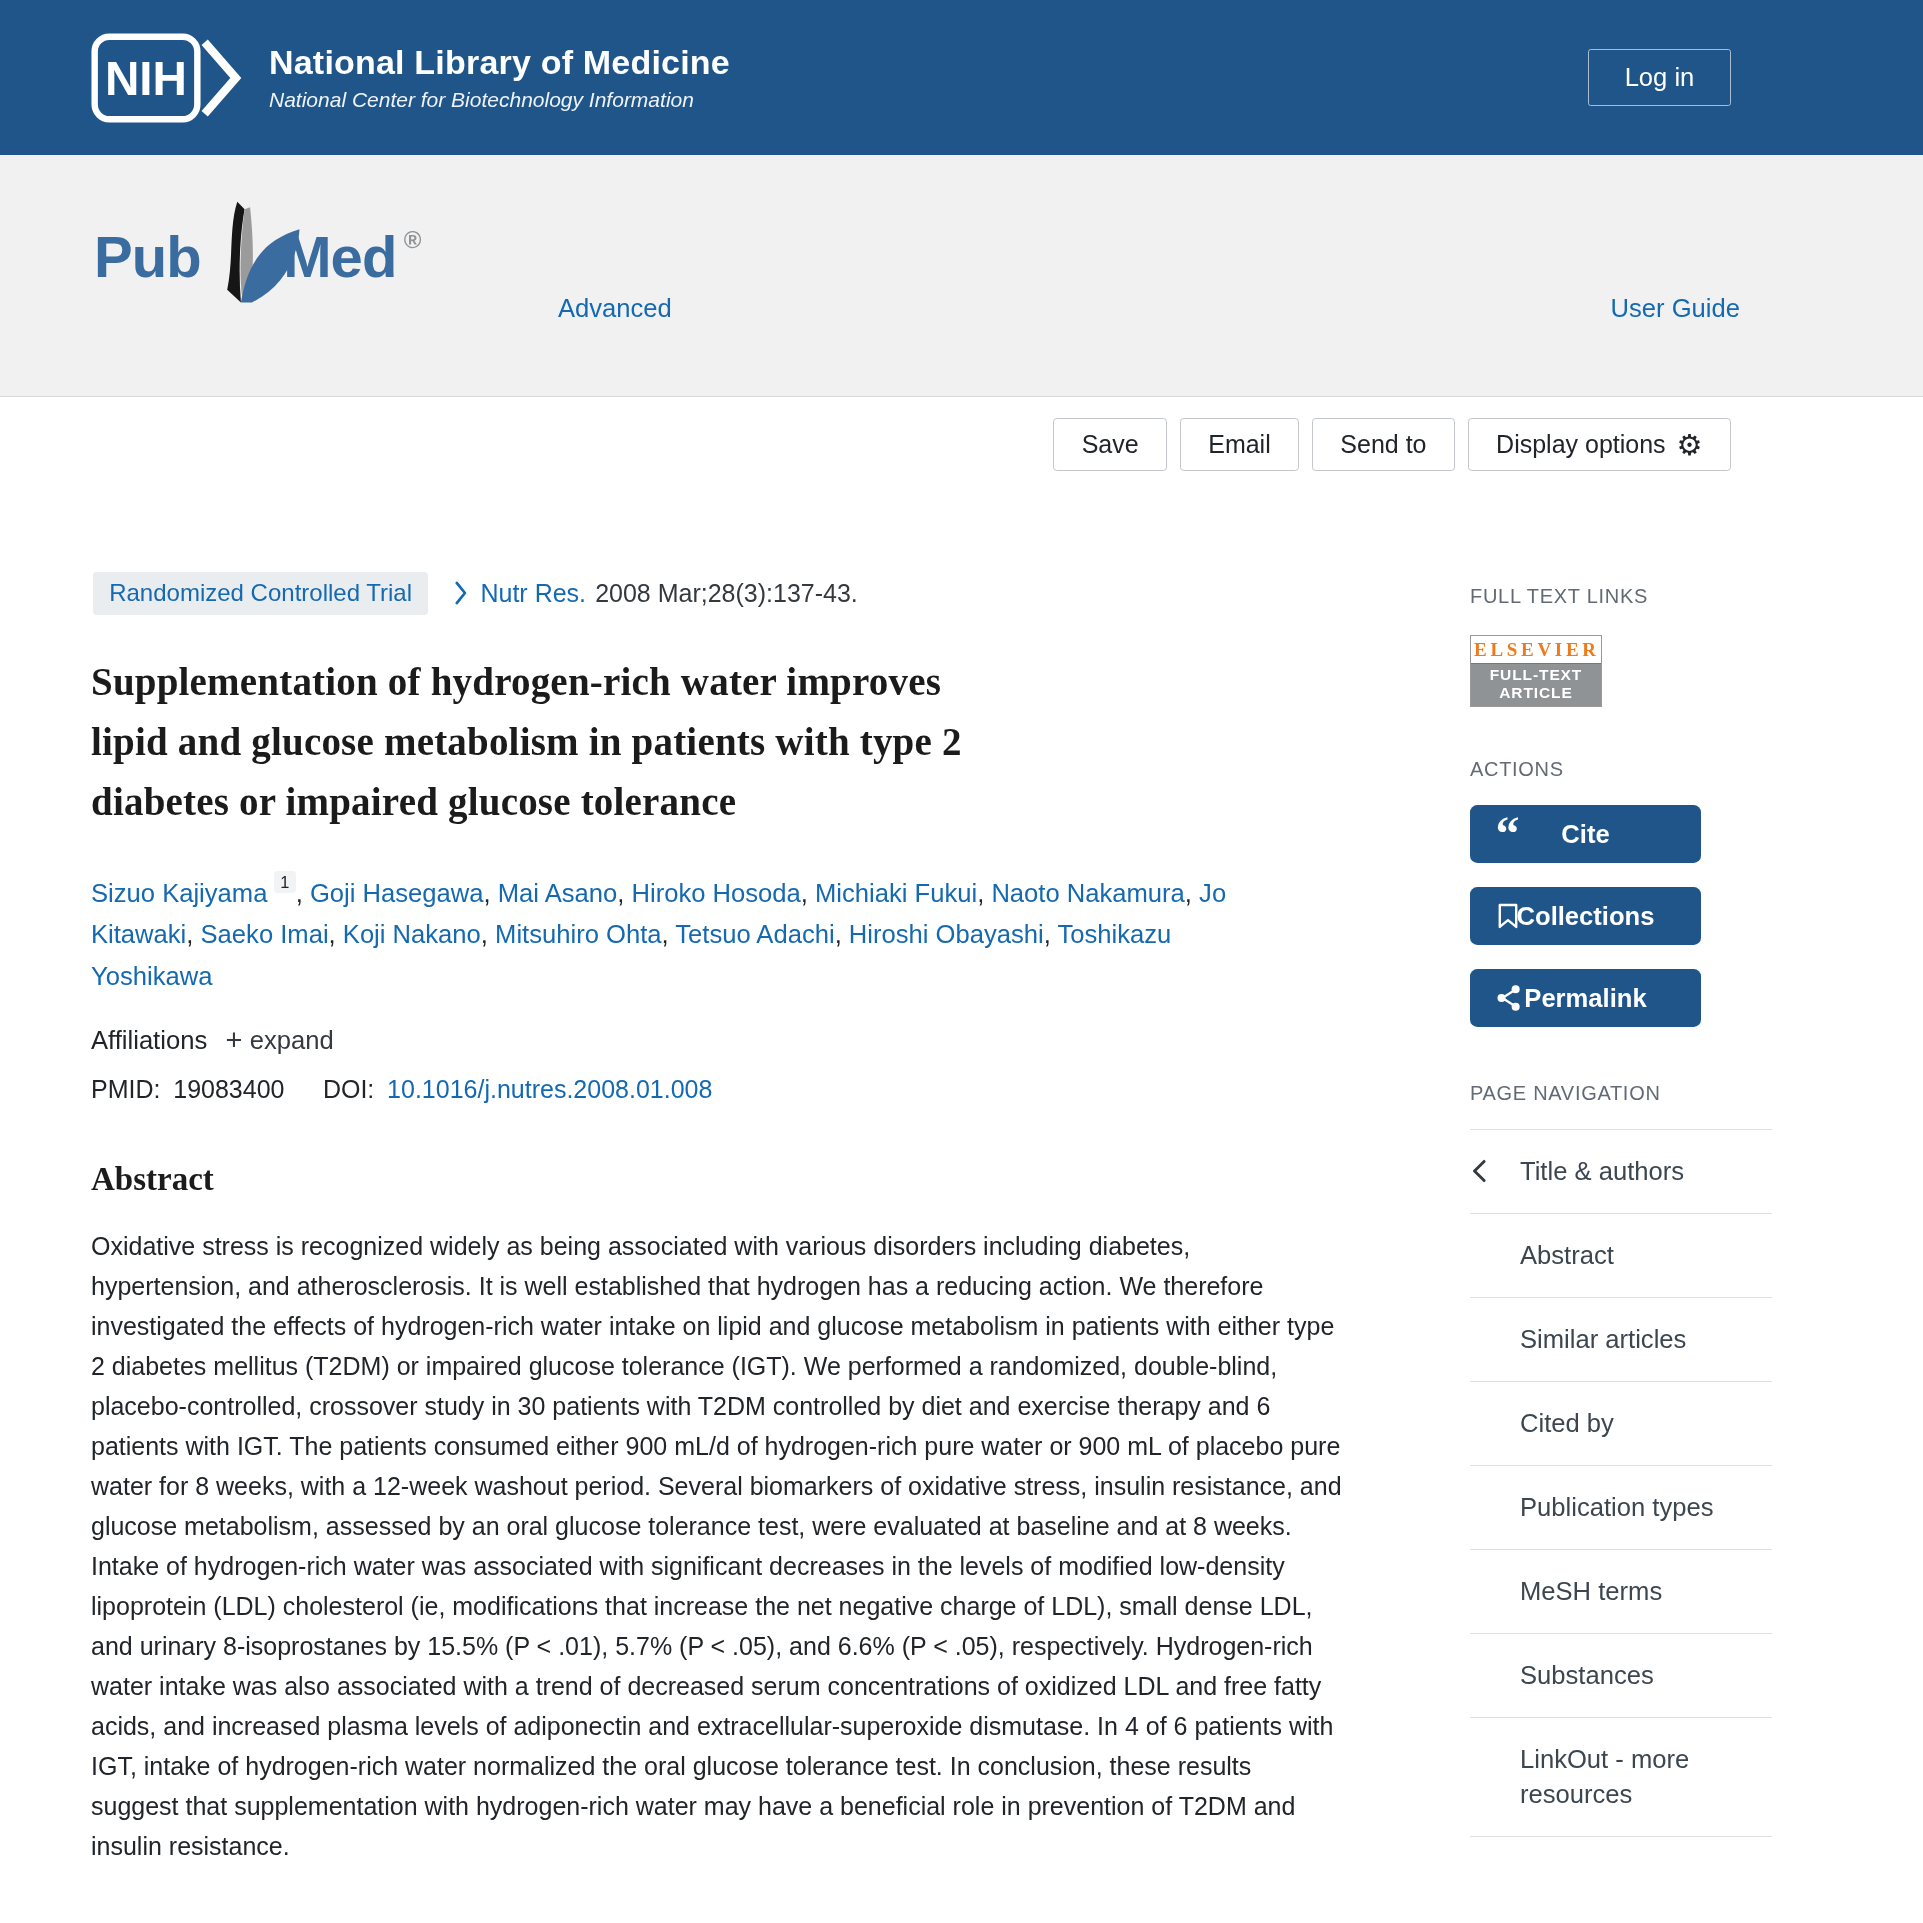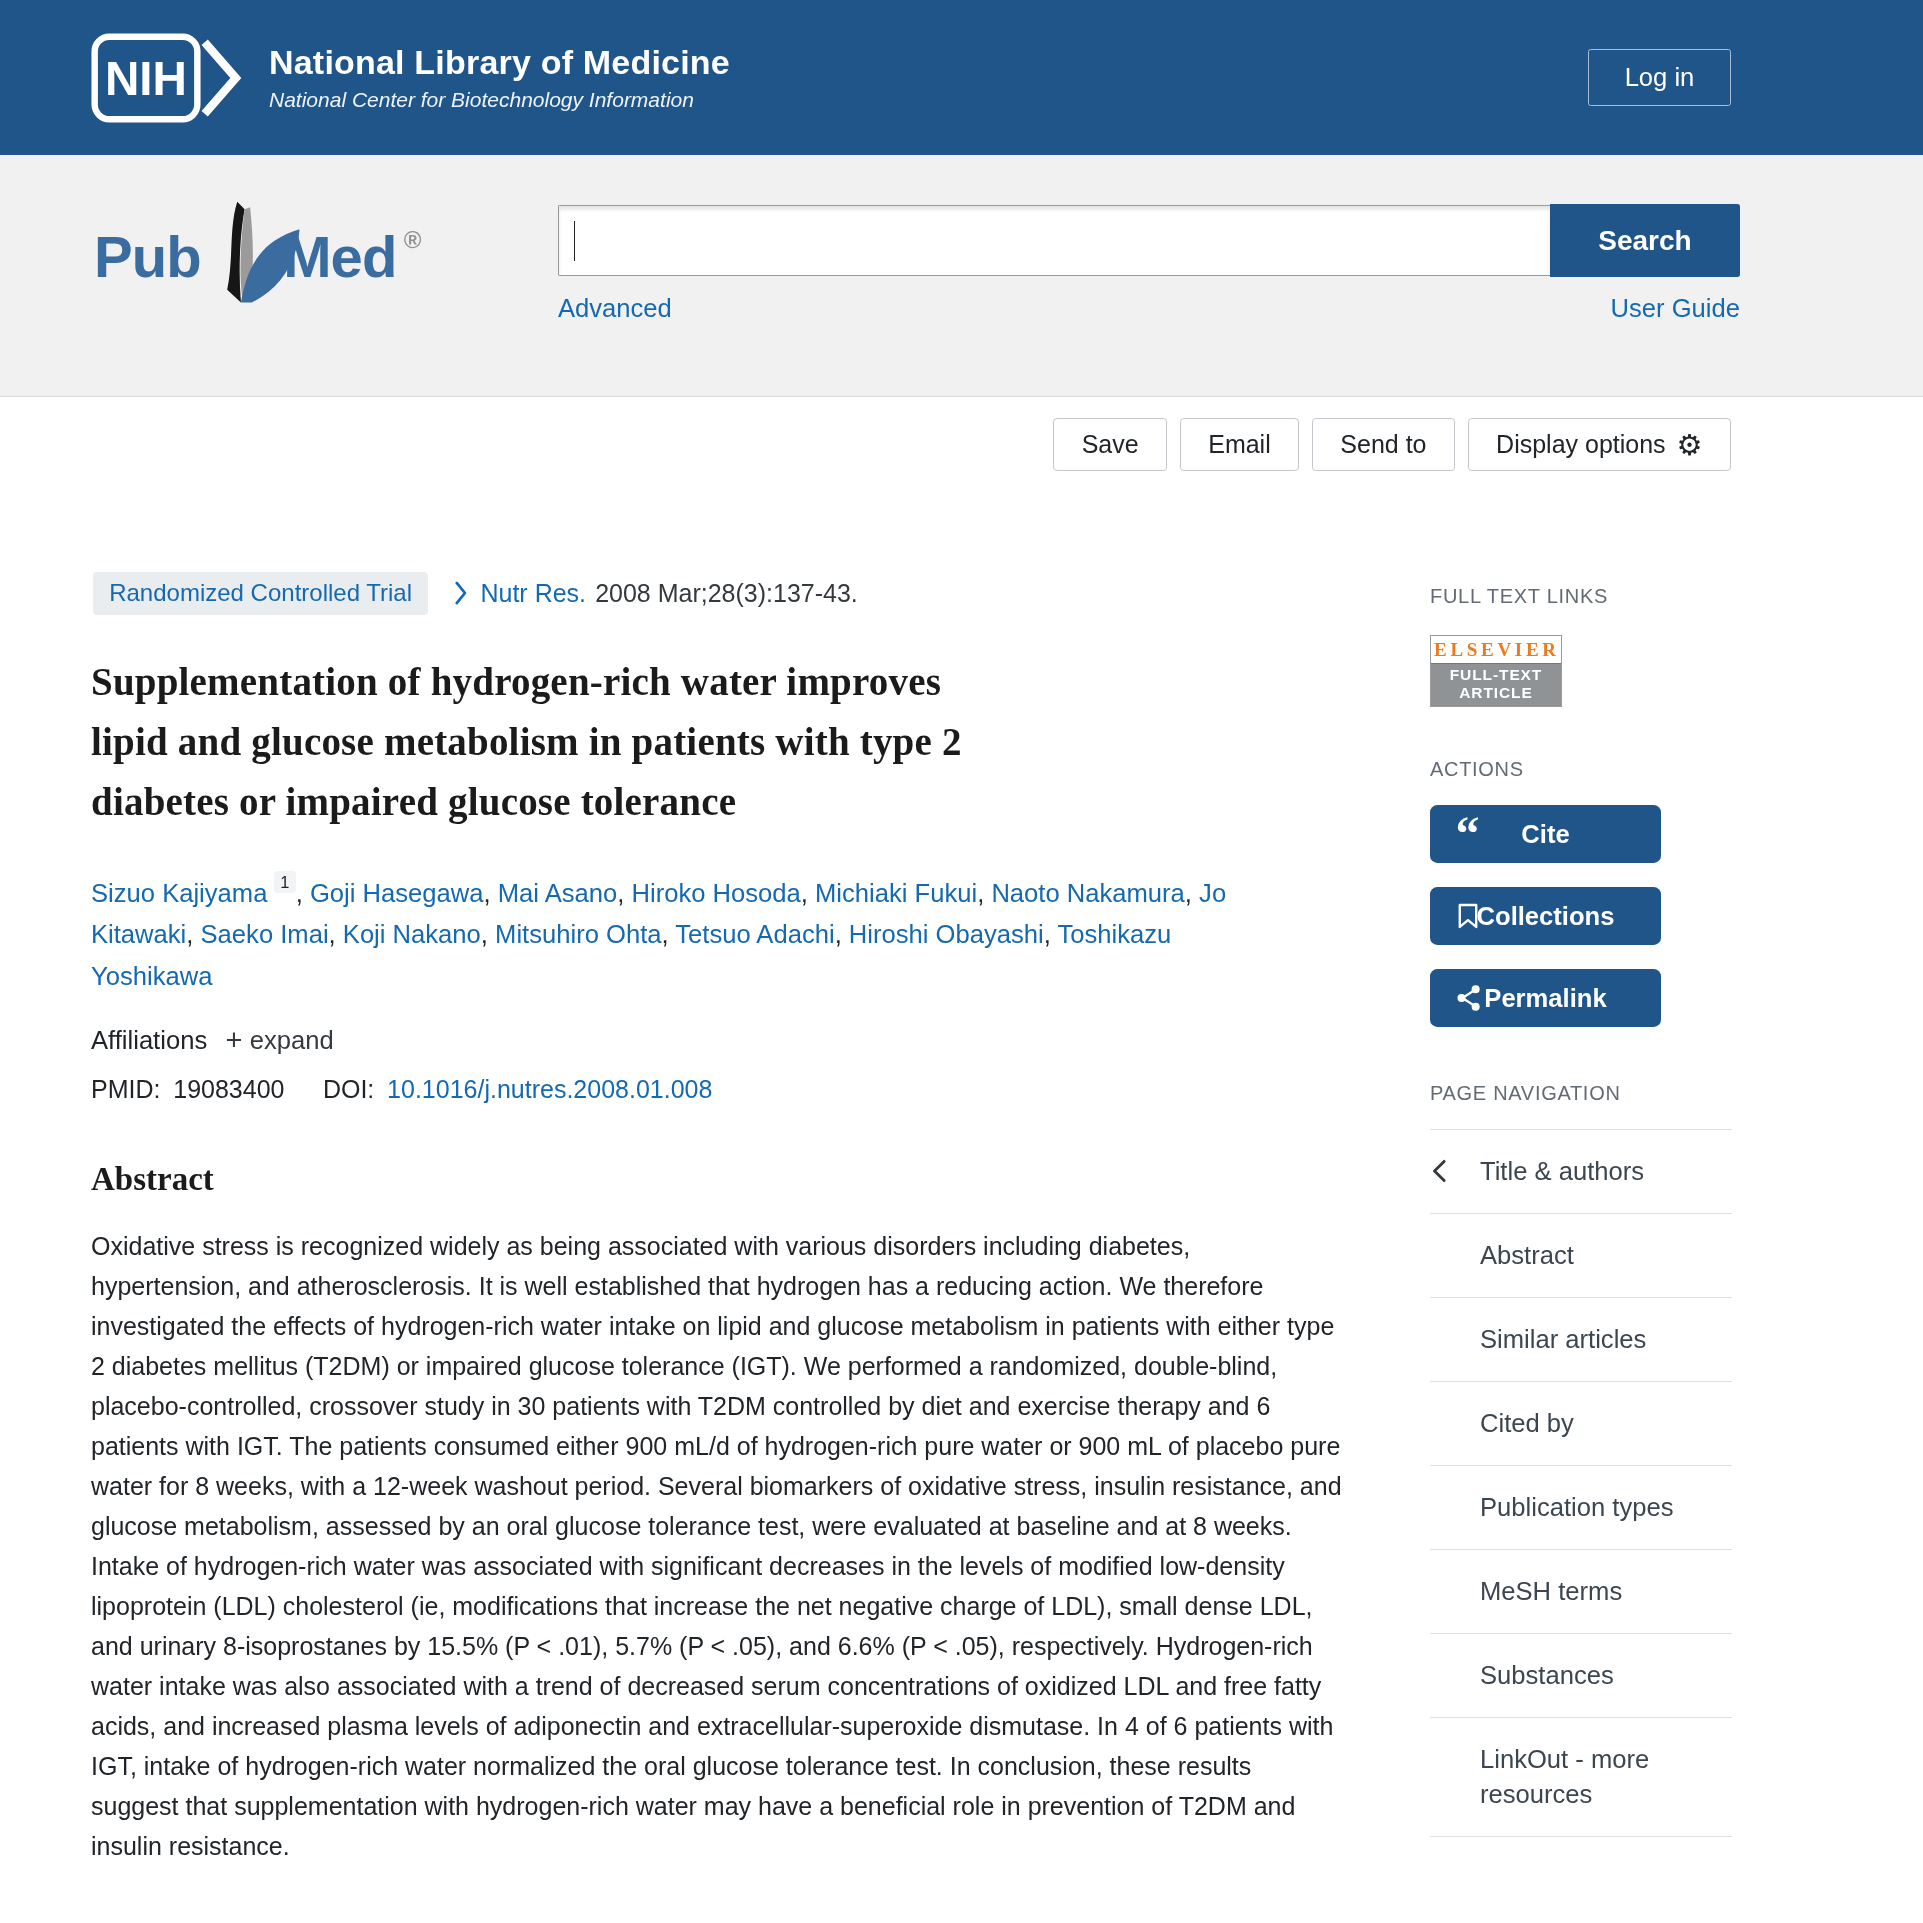--- a/index.html
+++ b/index.html
@@ -41,21 +41,21 @@
 
   
   .toolbar { margin:21px 192px 0 91px; height:55px; display:flex;
     justify-content:flex-end; gap:12.8px; }
   .tb-btn { height:53px; background:#fff; border:0.9px solid #c3c7cb; border-radius:3.7px;
     font-size:25px; color:#212529; font-family:inherit; padding:0 27.4px; cursor:pointer;
     display:flex; align-items:center; gap:11px; }
   .gear { font-size:29px; line-height:1; position:relative; top:0.9px; }
 
   
-  .content { display:flex; margin:99px 0 0 91px; }
+  .content { display:flex; margin:99px 0 0 91px;gap:40px; }
   .main-col { width:1254px; flex:none; }
   .side-col { width:302px; flex:none; margin-left:85px; margin-top:12.8px; }
 
   
   .crumb { display:flex; align-items:center; font-size:25px; }
   .pubtype-chip { background:#e9edf0; color:#1569b0; font-size:24px; padding:7.3px 16.4px;
     border-radius:3.7px; margin-left:1.8px; }
   .crumb-chevron { margin:0 12.8px 0 25.6px; }
   .journal-link { color:#1469b3; text-decoration:none; }
   .citation-details { color:#33393f; margin-left:9.1px; }
@@ -128,27 +128,20 @@
   <div class="pubmed-logo">
     <span class="pm-text">Pub</span>
     <svg class="pm-book" width="108" height="108" viewBox="0 0 118 118">
       <path d="M44,2 C35,30 40,64 33,98 L48,112 C45,76 47,38 52,10 Z" fill="#161616"></path>
       <path d="M52,10 C48,40 46,78 49,104 L58,107 C63,72 61,36 58,8 Z" fill="#9b9b9b"></path>
       <path d="M48,112 C55,70 72,44 112,32 C110,62 96,94 60,112 Z" fill="#3a6ca0"></path>
     </svg>
     <span class="pm-text">Med</span>
     <span class="pm-reg">®</span>
   </div>
-  <div class="search-row">
-    <div class="search-input-wrap">
-      <input class="search-input" type="text" value="" style="">
-      <div class="caret"></div>
-    </div>
-    <button class="search-btn">Search</button>
-  </div>
   <a class="advanced-link" href="#">Advanced</a>
   <a class="user-guide-link" href="#">User Guide</a>
 </div>
 
 <div class="toolbar">
   <button class="tb-btn">Save</button>
   <button class="tb-btn">Email</button>
   <button class="tb-btn">Send to</button>
   <button class="tb-btn">
     <span>Display options</span>

